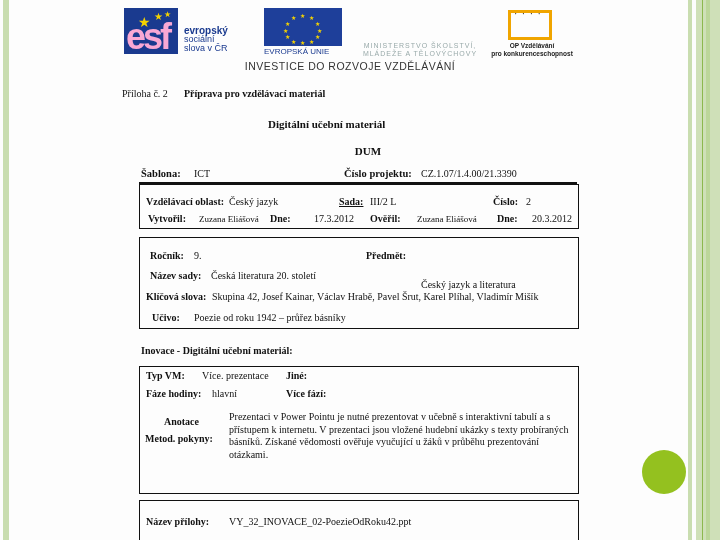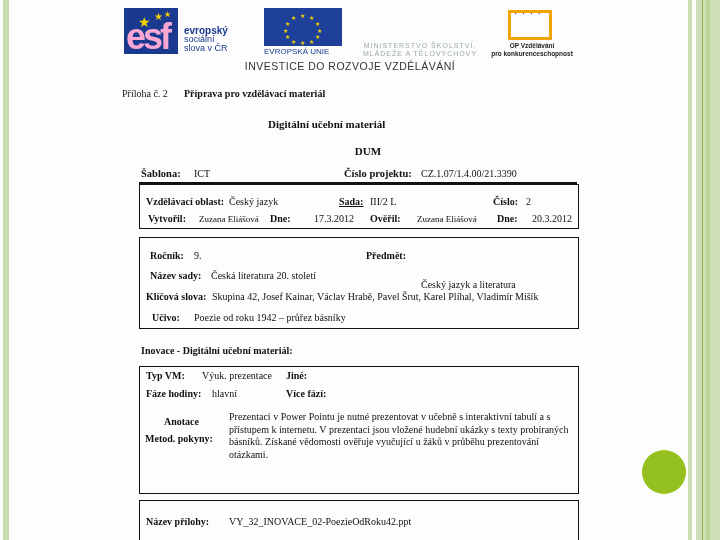--- a/index.html
+++ b/index.html
@@ -131,21 +131,21 @@
 <div class="t b" style="left:150px;top:270px;">Název sady:</div>
 <div class="t" style="left:211px;top:270px;">Česká literatura 20. století</div>
 <div class="t b" style="left:146px;top:291px;">Klíčová slova:</div>
 <div class="t" style="left:212px;top:291px;">Skupina 42, Josef Kainar, Václav Hrabě, Pavel Šrut, Karel Plíhal, Vladimír Mišík</div>
 <div class="t b" style="left:152px;top:312px;">Učivo:</div>
 <div class="t" style="left:194px;top:312px;">Poezie od roku 1942 – průřez básníky</div>
 
 <div class="t b" style="left:141px;top:345px;">Inovace - Digitální učební materiál:</div>
 <div class="box" style="left:139px;top:366px;width:438px;height:126px;"></div>
 <div class="t b" style="left:146px;top:370px;">Typ VM:</div>
-<div class="t" style="left:202px;top:370px;">Výuk. prezentace</div>
+<div class="t" style="left:202px;top:370px;">Více. prezentace</div>
 <div class="t b" style="left:286px;top:370px;">Jiné:</div>
 <div class="t b" style="left:146px;top:388px;">Fáze hodiny:</div>
 <div class="t" style="left:212px;top:388px;">hlavní</div>
 <div class="t b" style="left:286px;top:388px;">Více fází:</div>
 <div class="t b" style="left:164px;top:416px;">Anotace</div>
 <div class="t b" style="left:145px;top:433px;">Metod. pokyny:</div>
 <div class="para" style="left:229px;top:411px;width:346px;">Prezentaci v Power Pointu je nutné prezentovat v učebně s interaktivní tabulí a s přístupem k internetu. V prezentaci jsou vložené hudební ukázky s texty probíraných básníků. Získané vědomosti ověřuje vyučující u žáků v průběhu prezentování otázkami.</div>
 
 <div class="box" style="left:139px;top:500px;width:438px;height:50px;"></div>
 <div class="t b" style="left:146px;top:516px;">Název přílohy:</div>

